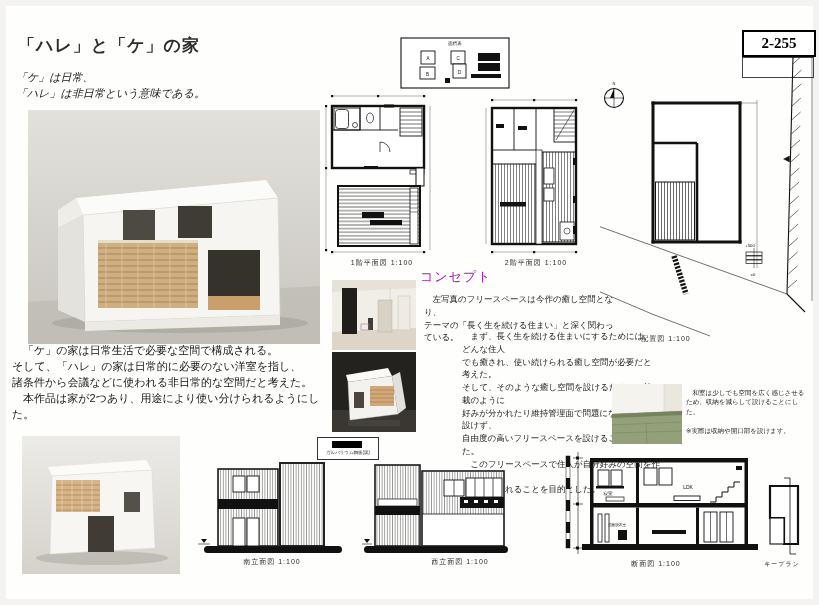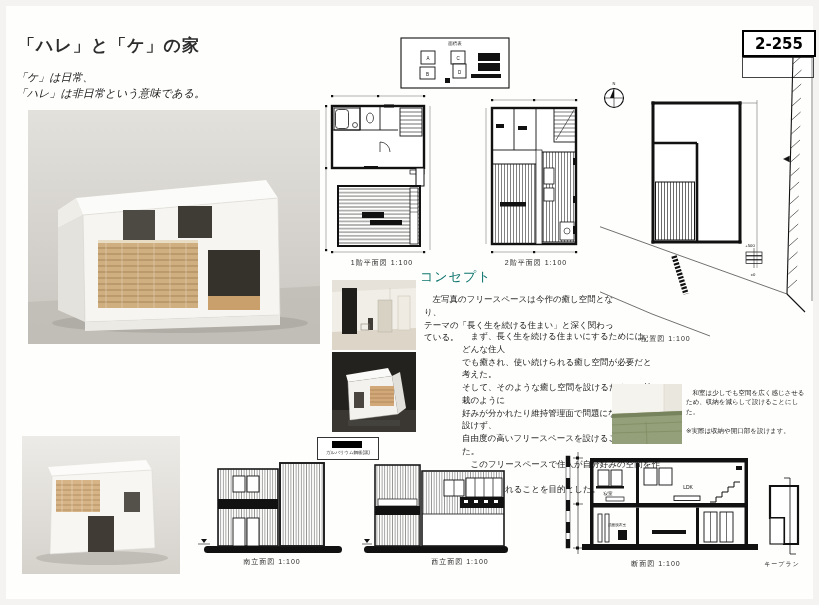--- a/index.html
+++ b/index.html
@@ -8,36 +8,36 @@
     font-family:"Liberation Sans","DejaVu Sans",sans-serif;color:#1c1c1c;overflow:hidden;
     box-shadow:inset 0 0 0 6px #f4f3f1;
   }
   .abs{position:absolute;}
   .pre{white-space:pre-line;}
   .title{font-size:17px;font-weight:bold;color:#2d2d2d;letter-spacing:1px;}
   .body-text{font-size:11px;line-height:1.45;color:#161616;}
   .small-text{font-size:8.5px;line-height:1.5;color:#1a1a1a;font-family:Liberation Serif, serif;}
   .tiny-text{font-size:6.5px;line-height:1.45;color:#222;}
   .dwg-label{font-size:7px;color:#2a2a2a;letter-spacing:1px;text-align:center;}
-  .concept-h{font-size:13px;color:#0f766e;letter-spacing:1px;}
+  .concept-h{font-size:13px;color:#a21caf;letter-spacing:1px;}
   .numbox{border:2.5px solid #000;background:#fff;display:flex;align-items:center;justify-content:center;
     font-size:15px;font-weight:bold;font-family:"DejaVu Sans",sans-serif;color:#000;}
   .numbox2{border:1.5px solid #444;background:#fff;}
   svg{display:block;}
 </style>
 </head>
 <body>
 
 <div id="sheet">
 
   <div class="abs title" style="left:18px;top:34px;">「ハレ」と「ケ」の家</div>
   <div class="abs body-text pre" style="left:16px;top:70px;font-style:italic;">「ケ」は日常、
 「ハレ」は非日常という意味である。</div>
 
-  <div class="abs numbox" style="left:742px;top:30px;width:70px;height:23px;">2-255</div>
+  <div class="abs numbox" style="left:742px;top:30px;width:70px;height:23px;font-family:Liberation Serif, serif;">2-255</div>
   <div class="abs numbox2" style="left:742px;top:57px;width:70px;height:19px;"></div>
 
   <div class="abs" style="left:28px;top:110px;">
     <svg width="292" height="234" viewBox="0 0 292 234">
       <defs>
         <linearGradient id="phbg" x1="0" y1="0" x2="0" y2="1">
           <stop offset="0" stop-color="#e3e1dc"></stop>
             <stop offset="1" stop-color="#c8c5bf"></stop>
         </linearGradient>
       </defs>
@@ -55,20 +55,24 @@
         <path d="M70 138 H170 M70 144 H170 M70 150 H170 M70 156 H170 M70 162 H170 M70 168 H170 M70 174 H170 M70 180 H170 M70 186 H170 M70 192 H170" stroke="#a8855a" stroke-width="1"></path>
         <path d="M78 132 V198 M94 132 V198 M110 132 V198 M126 132 V198 M142 132 V198 M158 132 V198" stroke="#e6d5ba" stroke-width="0.8" opacity="0.7"></path>
         <rect x="70" y="130" width="100" height="3" fill="#e9dcc4"></rect>
       </g>
       <rect x="180" y="140" width="52" height="60" fill="#35322b"></rect>
       <rect x="180" y="186" width="52" height="14" fill="#c9a06b"></rect>
       <polygon points="57,212 252,205 252,215 57,221" fill="#eceae5"></polygon>
     </svg>
   </div>
 
+  <div class="abs body-text pre" style="left:12px;top:343px;width:308px;">　「ケ」の家は日常生活で必要な空間で構成される。
+そして、「ハレ」の家は日常的に必要のない洋室を指し、
+諸条件から会議などに使われる非日常的な空間だと考えた。
+　本作品は家が2つあり、用途により使い分けられるようにした。</div>
 
   <div class="abs" style="left:22px;top:436px;">
     <svg width="158" height="138" viewBox="0 0 158 138">
       <defs>
         <linearGradient id="phbg2" x1="0" y1="0" x2="0" y2="1">
           <stop offset="0" stop-color="#edebe7"></stop>
             <stop offset="1" stop-color="#d5d2cc"></stop>
         </linearGradient>
       </defs>
       <rect width="158" height="138" fill="url(#phbg2)"></rect>

